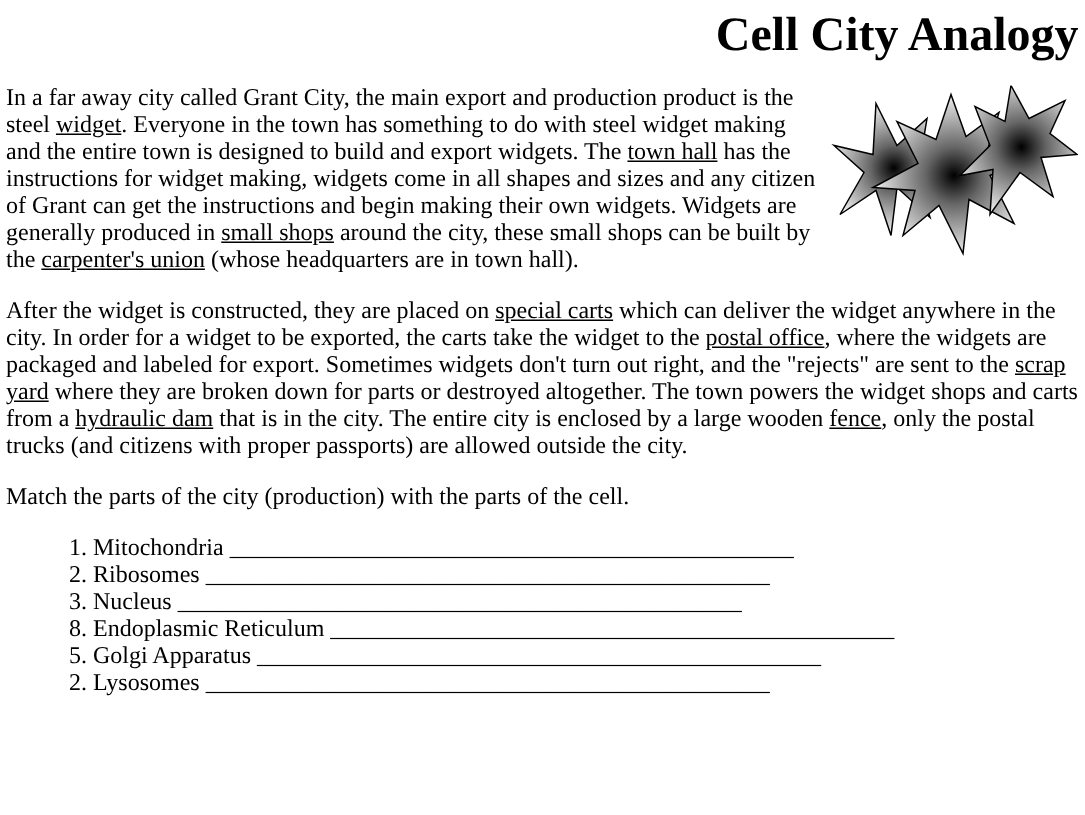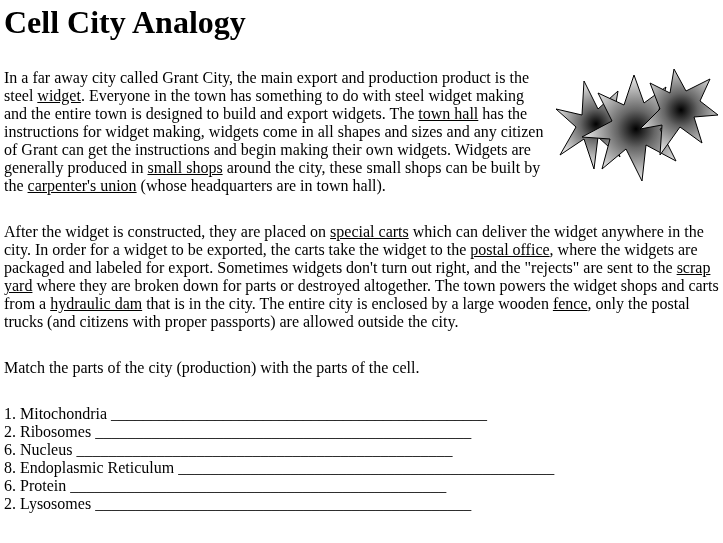--- a/index.html
+++ b/index.html
@@ -8,30 +8,31 @@
     width: 715px;
     color: #000000;
     font-family: "Liberation Serif", serif;
     font-size: 16px;
   }
   h1 {
     font-family: "Liberation Serif", serif;
     font-size: 32px;
     font-weight: bold;
     margin: 2px 0 0 0;
+    text-align: right;
   }
-  p.para { margin: 28px 0; }
+  p.para { margin: 16px 0; }
   .float-img {
     float: right;
     width: 165px;
     height: 118px;
     margin: 0 0 4px 10px;
   }
   .float-img svg { display:block; width:165px; height:118px; }
-  .match-list { margin-top: 16px; }
+  .match-list { margin-top: 16px; margin-left: 42px; }
   .match-line { white-space: nowrap; }
   u { text-decoration: underline; }
 </style>
 </head>
 <body>
 
 <h1>Cell City Analogy</h1>
 
 <p class="para">
   <span class="float-img">
@@ -63,17 +64,17 @@
 
 <p class="para">
   <span><span>After the widget is constructed, they are placed on </span><u>special carts</u><span> which can deliver the widget anywhere in the city. In order for a widget to be exported, the carts take the widget to the </span><u>postal office</u><span>, where the widgets are packaged and labeled for export. Sometimes widgets don't turn out right, and the "rejects" are sent to the </span><u>scrap yard</u><span> where they are broken down for parts or destroyed altogether. The town powers the widget shops and carts from a </span><u>hydraulic dam</u><span> that is in the city. The entire city is enclosed by a large wooden </span><u>fence</u><span>, only the postal trucks (and citizens with proper passports) are allowed outside the city.</span></span>
 </p>
 
 <p class="para">Match the parts of the city (production) with the parts of the cell.</p>
 
 <div class="match-list">
     <div class="match-line"><span>1. Mitochondria </span><span>_______________________________________________</span></div>
     <div class="match-line"><span>2. Ribosomes </span><span>_______________________________________________</span></div>
-    <div class="match-line"><span>6. Nucleus </span><span>_______________________________________________</span></div>
+    <div class="match-line"><span>3. Nucleus </span><span>_______________________________________________</span></div>
     <div class="match-line"><span>8. Endoplasmic Reticulum </span><span>_______________________________________________</span></div>
-    <div class="match-line"><span>6. Protein </span><span>_______________________________________________</span></div>
+    <div class="match-line"><span>5. Golgi Apparatus </span><span>_______________________________________________</span></div>
     <div class="match-line"><span>2. Lysosomes </span><span>_______________________________________________</span></div>
   </div>
 
 </body></html>

